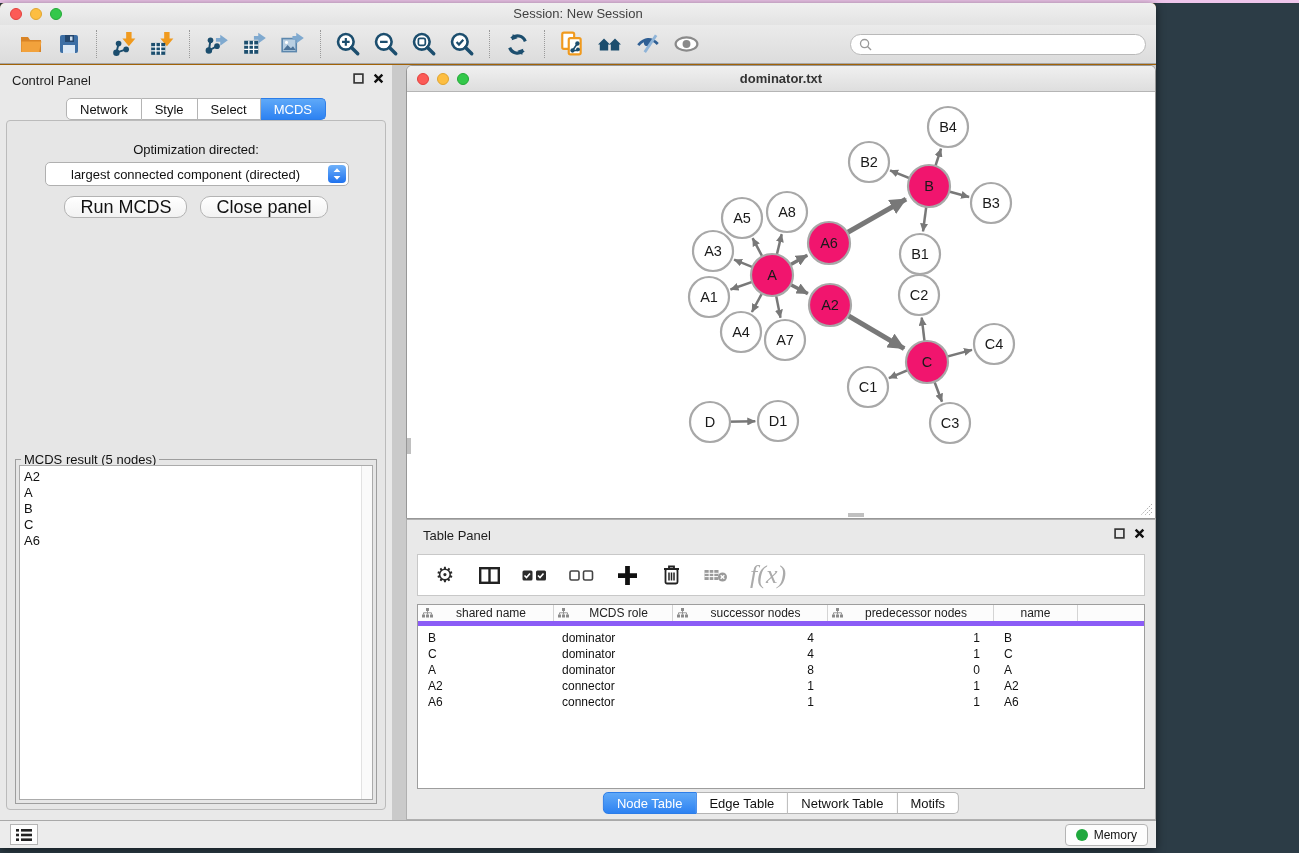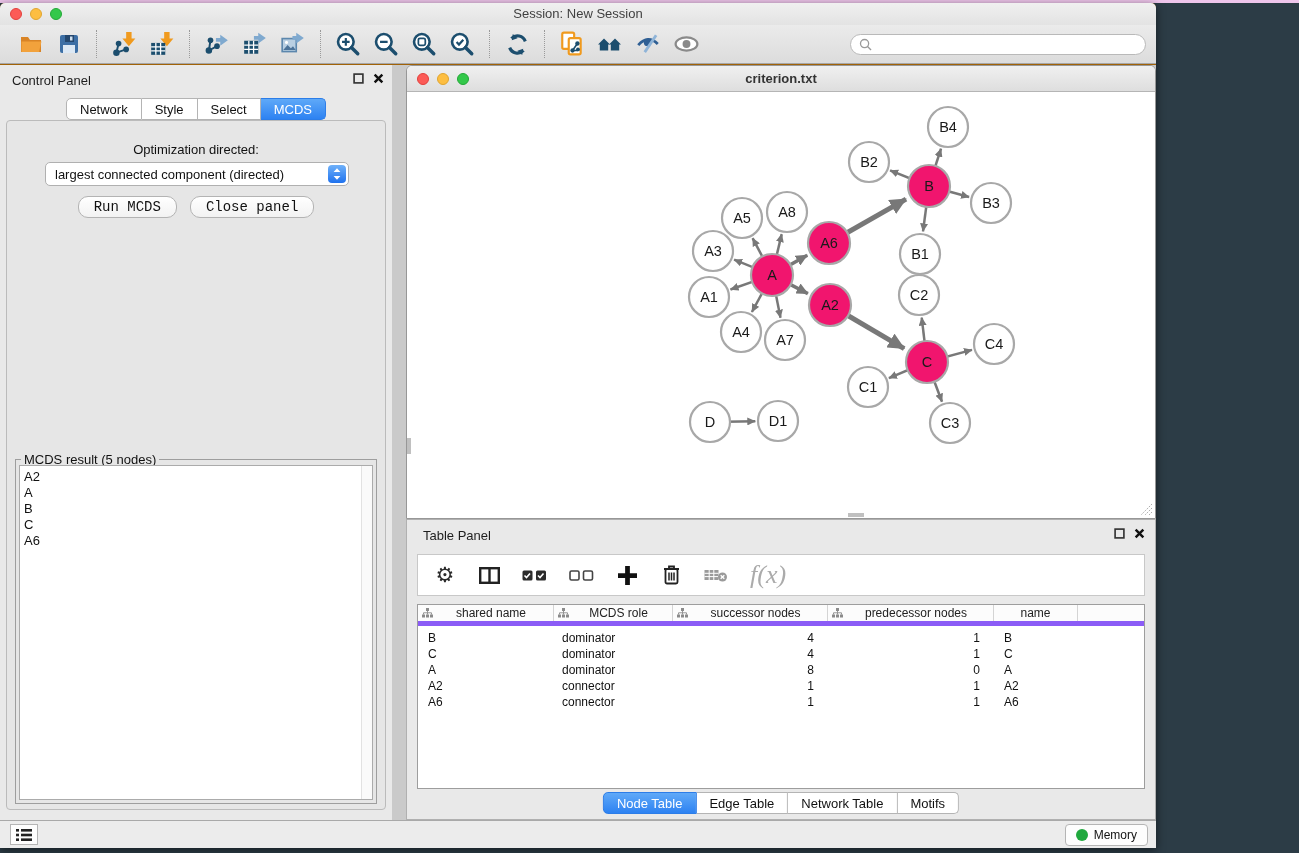--- a/index.html
+++ b/index.html
@@ -48,26 +48,26 @@
     padding:0 13px; font-size:13px; color:#111; height:22px; line-height:21px; }
   .seg-tab:first-child { border-left:1px solid #b4b4b4; border-radius:5px 0 0 5px; }
   .seg-tab:last-child { border-radius:0 5px 5px 0; }
   .seg-tab.active { background:linear-gradient(#5fa9f8,#2d82f2); color:#fff; border-color:#2c7de8; }
 
   .cp-pane { position:absolute; top:55px; left:6px; right:6px; bottom:10px;
     border:1px solid #bbb; border-radius:4px; background:#e6e6e6; }
   .opt-label { position:absolute; top:21px; width:100%; text-align:center; font-size:13px; color:#111; }
   .combo { position:absolute; top:41px; left:38px; right:36px; height:24px; background:#fff;
     border:1px solid #b0b0b0; border-radius:5px; display:flex; align-items:center; }
-  .combo-text { flex:1; font-size:13px; color:#111; padding-left:9px; white-space:nowrap; overflow:hidden; }
+  .combo-text { flex:1; font-size:13px; color:#111; padding-left:25px; white-space:nowrap; overflow:hidden; }
   .combo-step { width:18px; height:18px; margin-right:2px; border-radius:4px;
     background:linear-gradient(#6fb1f9,#1f72ee); display:flex; align-items:center; justify-content:center; }
   .btn-row { position:absolute; top:75px; width:100%; display:flex; justify-content:center; gap:13px; }
   .mac-btn { background:linear-gradient(#fff,#f2f2f2); border:1px solid #b3b3b3; border-radius:10px;
-    font-size:14px; color:#111; height:22px; padding:0 15px; font-family:Liberation Mono, monospace; }
+    font-size:18px; color:#111; height:22px; padding:0 15px; font-family:Liberation Sans, sans-serif; }
 
   .result-group { position:absolute; left:8px; right:8px; top:338px; bottom:5px; border:1px solid #9e9e9e;padding-left:32px; }
   .result-legend { position:absolute; top:-8px; left:5px; background:#e6e6e6; padding:0 3px;
     font-size:13px; color:#111; }
   .result-list { position:absolute; top:5px; left:3px; right:3px; bottom:3px; background:#fff;
     border:1px solid #ababab; overflow:hidden; }
   .result-scroll { position:absolute; top:0; right:0; bottom:0; width:11px; background:#fafafa;
     border-left:1px solid #e2e2e2; }
   .result-item { font-size:13px; color:#111; height:16px; line-height:16px; padding-left:4px; }
   .result-list .inner { padding-top:3px; }
@@ -336,21 +336,21 @@
 
     <div class="right-region">
 
       <div class="network-window">
         <div class="net-titlebar">
           <div class="traffic" style="top:7px;">
             <span class="tl red"></span>
             <span class="tl yel"></span>
             <span class="tl grn"></span>
           </div>
-          <div class="net-title">criterion.txt</div>
+          <div class="net-title">dominator.txt</div>
         </div>
         <div class="net-canvas">
           <svg width="891" height="426" viewBox="0 0 891 426">
             <defs>
               <marker id="arrowhead" markerUnits="strokeWidth" markerWidth="3.6" markerHeight="3.2" refX="3.2" refY="1.6" orient="auto">
                 <path d="M0,0 L3.4,1.6 L0,3.2 Z" fill="#787878"></path>
               </marker>
             </defs>
           <line x1="365" y1="182" x2="345.6" y2="145.1" stroke="#787878" stroke-width="2.5" marker-end="url(#arrowhead)"></line>
               <line x1="365" y1="182" x2="374.7" y2="141.1" stroke="#787878" stroke-width="2.5" marker-end="url(#arrowhead)"></line>

